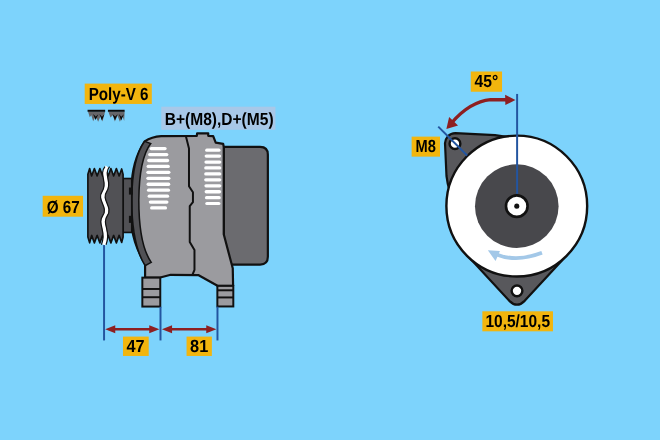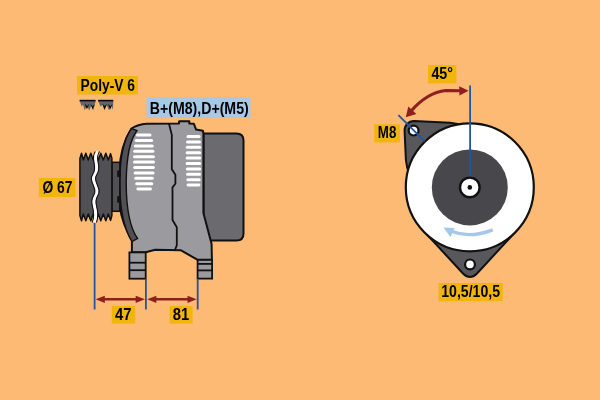--- a/index.html
+++ b/index.html
@@ -1,16 +1,16 @@
 <!DOCTYPE html>
 <html><head>
 <meta charset="utf-8">
 <style>
   html,body{margin:0;padding:0;background:#ffffff;}
-  #stage{position:relative;width:600px;height:400px;background:#fdba74;overflow:hidden;text-align:center;}
+  #stage{position:relative;width:600px;height:400px;background:#7dd3fc;overflow:hidden;text-align:center;}
   svg{position:absolute;left:0;top:0;}
   text{font-family:"Liberation Sans",sans-serif;font-weight:bold;fill:#000;}
 </style>
 </head>
 <body>
 <div id="stage">
 <svg width="600" height="400" viewBox="0 0 600 400">
 
 <path d="M 203.5,133.5 H 236.5 Q 243.5,133.5 243.5,140.5 V 233.5 Q 243.5,240.5 236.5,240.5 H 203.5 Z" fill="#6B6B6F" stroke="#111" stroke-width="2"></path>
 

